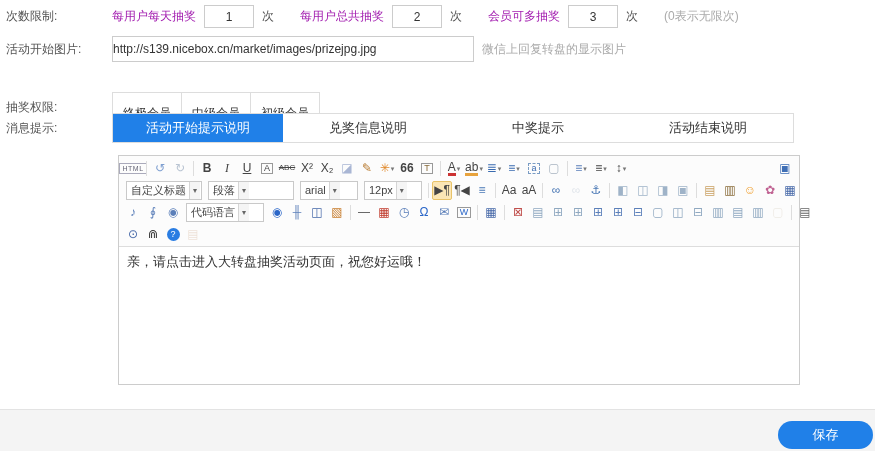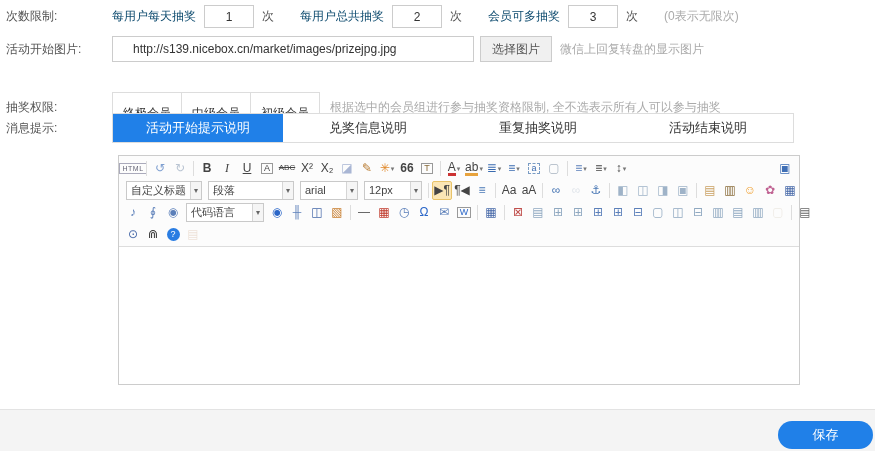--- a/index.html
+++ b/index.html
@@ -7,26 +7,26 @@
   html,body { background:#fff; }
   body { font-family:"Liberation Sans","DejaVu Sans",sans-serif; }
   .page { position:relative; width:875px; height:451px; background:#fff; overflow:hidden; }
 
   .form-row { position:absolute; left:6px; width:866px; display:flex; align-items:center; }
   .flabel { width:106px; min-width:106px; color:#555; font-size:12px; }
   .fcontent { display:flex; align-items:center; }
   .hint { color:#aaa; font-size:12px; white-space:nowrap; }
 
   
-  .flab { color:#0c4a6e; font-size:12px; margin-right:8px; white-space:nowrap; }
+  .flab { color:#a21caf; font-size:12px; margin-right:8px; white-space:nowrap; }
   .num-input { width:50px; height:23px; border:1px solid #ccc; text-align:center; font-size:12px; color:#333; margin-right:8px; outline:none; }
   .funit { color:#555; font-size:12px; margin-right:26px; }
 
   
-  .url-input { width:362px; height:26px; border:1px solid #ccc; padding:0 20px; font-size:12px; color:#333; outline:none; }
+  .url-input { width:362px; height:26px; border:1px solid #ccc; padding:0 0; font-size:12px; color:#333; outline:none; }
   .choose-btn { height:26px; padding:0 11px; margin-left:6px; background:#f0f0f0; border:1px solid #ccc; font-size:12px; color:#555; cursor:pointer; font-family:inherit; }
   .img-hint { margin-left:8px; }
 
   
   .btn-group { display:flex; }
   .grp-btn { height:30px; padding:12px 10px; background:#fff; border:1px solid #ddd; font-size:12px; color:#333; margin-left:-1px; cursor:pointer; font-family:inherit; white-space:nowrap; }
   .grp-btn:first-child { margin-left:0; }
   .perm-hint { margin-left:10px; }
 
   
@@ -46,21 +46,21 @@
   .g-i { font-style:italic; font-family:"Liberation Serif","DejaVu Serif",serif; }
   .g-u { text-decoration:underline; }
   .g-strike { text-decoration:line-through; font-size:8px; }
   .g-box { border:1px solid #999; font-size:9px; line-height:1; padding:0 2px; }
   .g-dash { border:1px dashed #7a9cc4; font-size:9px; line-height:1; padding:0 2px; }
   .g-html { font-size:7px; border:1px solid #aab; color:#667; padding:1px 2px; letter-spacing:.5px; line-height:1; }
   .g-qc { background:#2a7de2; color:#fff; border-radius:50%; width:13px; height:13px; font-size:9px; display:flex; align-items:center; justify-content:center; }
   .barwrap { border-bottom:3px solid transparent; line-height:1; }
   .tb-sep { width:1px; height:15px; background:#ddd; margin:0 3px; flex:0 0 auto; }
   .tb-sp { flex:1 1 auto; }
-  .tb-sel { border:1px solid #c9c9c9; background:#fff; height:19px; display:flex; align-items:center; justify-content:space-between; padding:0 0 0 4px; font-size:11px; color:#444; margin:0 3px; cursor:pointer; flex:0 0 auto; white-space:nowrap; overflow:hidden; }
+  .tb-sel { border:1px solid #c9c9c9; background:#fff; height:19px; display:flex; align-items:center; justify-content:flex-start; padding:0 0 0 4px; font-size:11px; color:#444; margin:0 3px; cursor:pointer; flex:0 0 auto; white-space:nowrap; overflow:hidden; }
   .sel-caret { font-size:8px; color:#666; border-left:1px solid #d5d5d5; height:100%; display:flex; align-items:center; padding:0 3px; margin-left:3px; background:#f5f5f5; }
   .edit-area { height:136px; background:#fff; padding:6px 8px; font-size:13px; color:#333; cursor:text; }
 
   
   .footer { position:absolute; left:0; top:409px; width:875px; height:42px; background:#f4f4f4; border-top:1px solid #e3e3e3; }
   .save-btn { position:absolute; right:2px; top:11px; width:95px; height:28px; background:var(--accent); color:#fff; border:none; font-size:13px; border-radius:14px; cursor:pointer; font-family:inherit; }
 </style>
 </head>
 <body>
 
@@ -79,43 +79,41 @@
         <input class="num-input" value="3" style="">
         <span class="funit">次</span>
       </div>
     <span class="hint">(0表示无限次)</span>
   </div>
 
   <div class="form-row" style="top:36px">
     <div class="flabel">活动开始图片:</div>
     <div class="fcontent">
       <input class="url-input" type="text" value="http://s139.nicebox.cn/market/images/prizejpg.jpg" style="">
-      <button class="choose-btn">选择图片</button>
       <span class="hint img-hint">微信上回复转盘的显示图片</span>
     </div>
   </div>
 
   <div class="form-row" style="top:92px">
     <div class="flabel">抽奖权限:</div>
     <div class="fcontent">
       <div class="btn-group" id="member-groups">
           <button class="grp-btn">终极会员</button>
           <button class="grp-btn">中级会员</button>
           <button class="grp-btn">初级会员</button>
         </div>
-      <span class="hint perm-hint">根据选中的会员组进行参与抽奖资格限制, 全不选表示所有人可以参与抽奖</span>
     </div>
   </div>
 
   <div class="form-row" style="top:113px">
     <div class="flabel">消息提示:</div>
     <div class="tabbar" id="tabbar">
         <div class="tab active">活动开始提示说明</div>
         <div class="tab">兑奖信息说明</div>
-        <div class="tab">重复抽奖说明</div>
+        <div class="tab">中奖提示</div>
         <div class="tab">活动结束说明</div>
       </div>
   </div>
 
   <div class="editor">
     <div class="tb" id="tb">
         <div class="tb-row">
           <span class="tb-i">
             <span class="g-html">HTML</span>
           </span>
@@ -384,19 +382,20 @@
             <span style="color: rgb(51, 51, 51);">⋒</span>
           </span>
           <span class="tb-i">
             <span class="g-qc">?</span>
           </span>
           <span class="tb-i dis">
             <span style="color: rgb(216, 185, 160);">▤</span>
           </span>
         </div>
       </div>
+    <div class="edit-area">亲，请点击进入大转盘抽奖活动页面，祝您好运哦！</div>
   </div>
 
   <div class="footer">
     <button class="save-btn">保存</button>
   </div>
 
 </div>
 
 </body></html>

